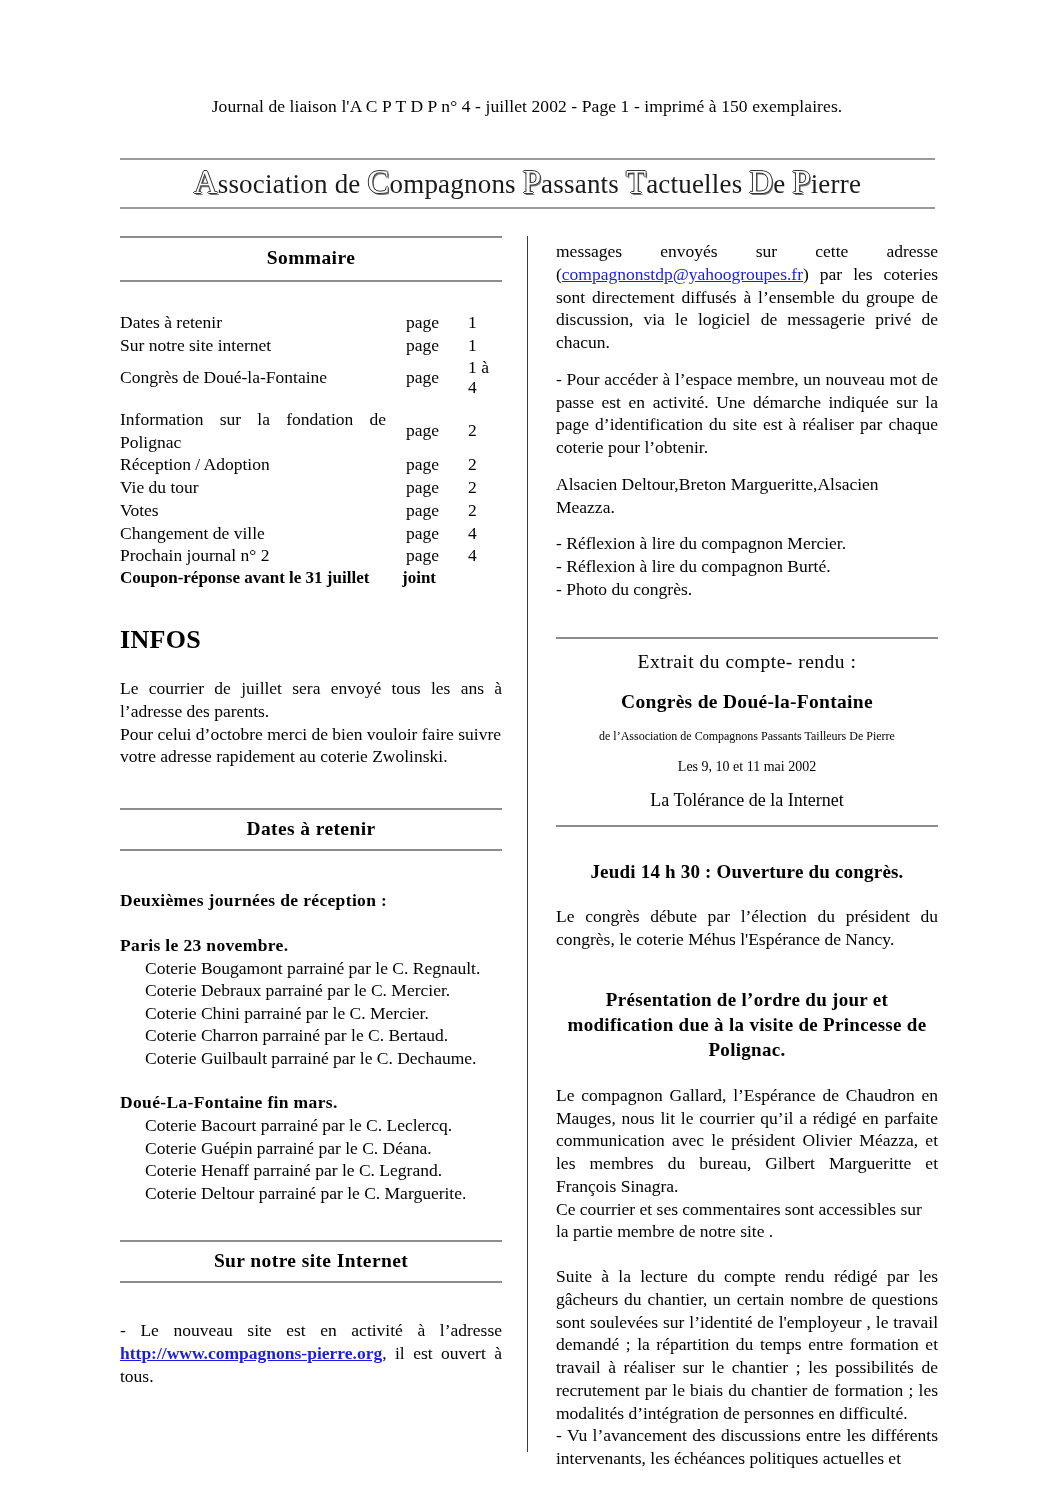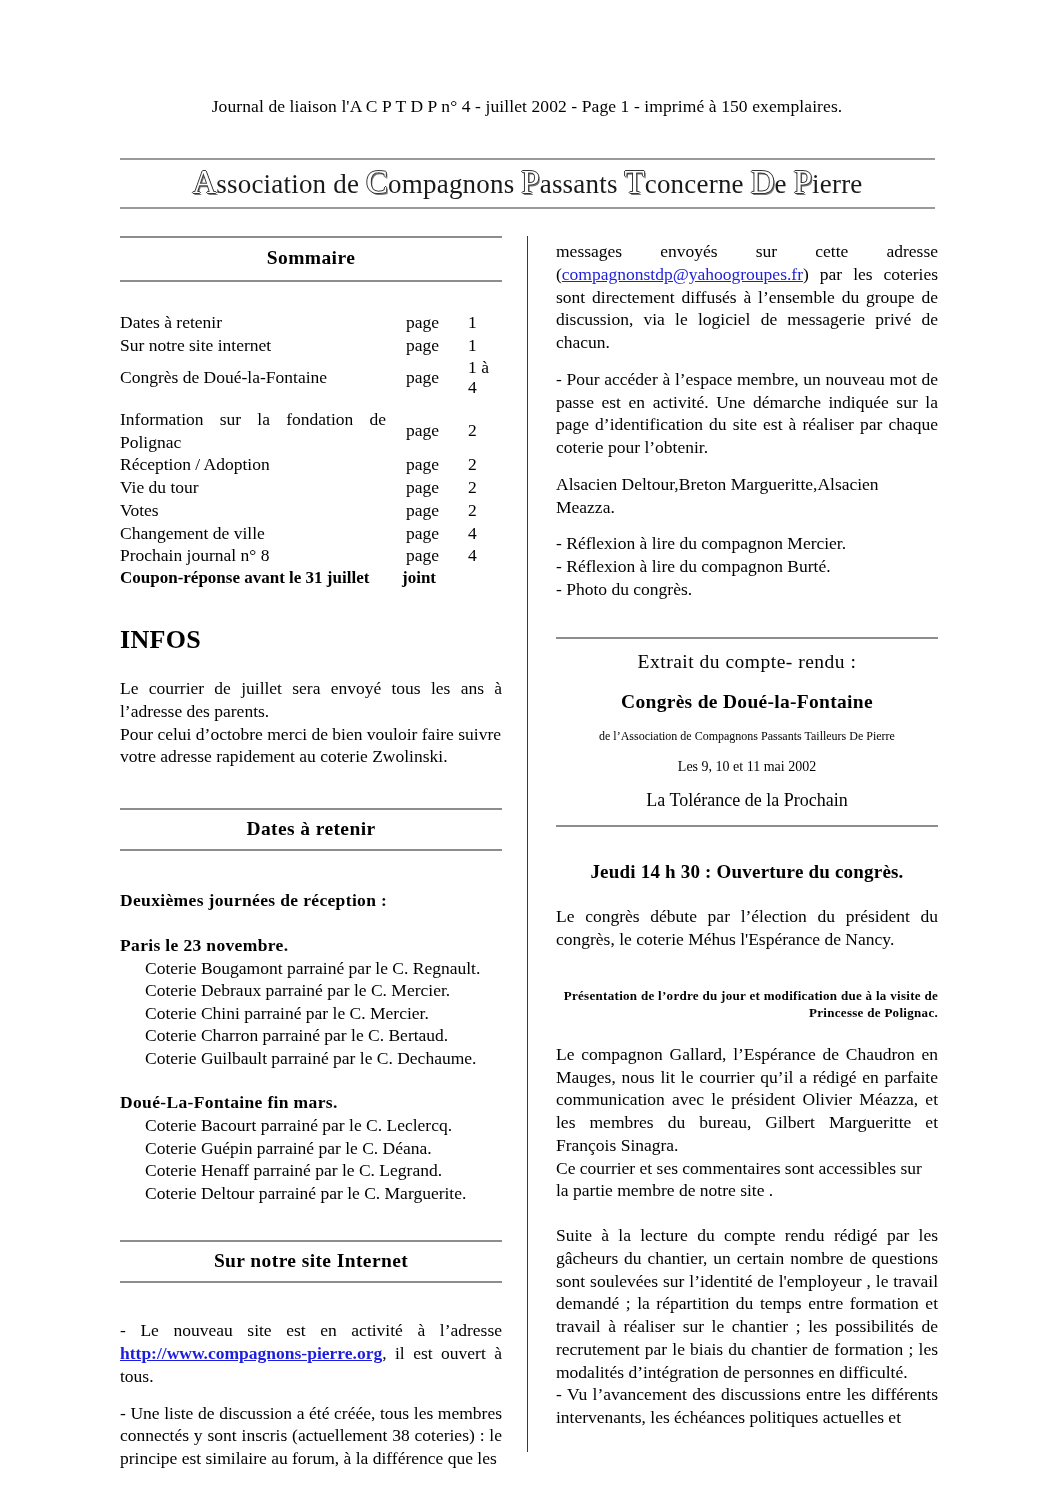--- a/index.html
+++ b/index.html
@@ -189,37 +189,37 @@
 
   .sub-head {
     text-align: center;
     font-weight: bold;
     font-size: 19px;
     letter-spacing: 0.2px;
     margin: 0;
   }
   .bold-para {
     font-weight: bold;
-    font-size: 13px;
+    font-size: 19px;
     line-height: 1.32;
     letter-spacing: 0.3px;
     margin: 0;
-    text-align: right;
+    text-align: center;
   }
 </style>
 </head>
 <body>
 
 <div class="page">
 
   <div class="running-head">Journal de liaison l'A C P T D P n° 4 - juillet 2002 -  Page 1 -  imprimé à 150 exemplaires.</div>
 
   <div class="masthead">
     <div class="masthead-title">
-      <span class="cap">A</span><span>ssociation de </span><span class="cap">C</span><span>ompagnons </span><span class="cap">P</span><span>assants </span><span class="cap">T</span><span>concerne </span><span class="cap">D</span><span>e </span><span class="cap">P</span><span>ierre</span>
+      <span class="cap">A</span><span>ssociation de </span><span class="cap">C</span><span>ompagnons </span><span class="cap">P</span><span>assants </span><span class="cap">T</span><span>actuelles </span><span class="cap">D</span><span>e </span><span class="cap">P</span><span>ierre</span>
     </div>
   </div>
 
   <div class="col-divider"></div>
 
   <div class="col-left">
 
     <div class="sec-head">Sommaire</div>
 
     <table class="toc">
@@ -261,21 +261,21 @@
         <td class="item nojust">Votes</td>
         <td class="pg">page</td>
         <td class="num">2</td>
       </tr>
       <tr>
         <td class="item nojust">Changement de ville</td>
         <td class="pg">page</td>
         <td class="num">4</td>
       </tr>
       <tr>
-        <td class="item nojust">Prochain journal n° 8</td>
+        <td class="item nojust">Prochain journal n° 2</td>
         <td class="pg">page</td>
         <td class="num">4</td>
       </tr>
       <tr class="bold">
         <td class="item nojust">Coupon-réponse avant le 31 juillet</td>
         <td class="joint" colspan="2">joint</td>
       </tr>
     </tbody>
       </table>
 
@@ -315,21 +315,20 @@
     <div style="height:36px;"></div>
 
     <div class="sec-head tight">Sur notre  site Internet</div>
 
     <div style="height:36px;"></div>
 
     <p class="body"><span>- Le nouveau site est en activité à l’adresse </span><a class="link bold" href="#">http://www.compagnons-pierre.org</a><span>, il est ouvert à tous.</span></p>
 
     <div class="gap-sm"></div>
 
-    <p class="body">- Une liste de discussion a été créée, tous les membres connectés y sont inscris (actuellement 38 coteries) : le principe est similaire au forum, à la différence que les</p>
   </div>
 
   <div class="col-right">
 
     <p class="body"><span>messages envoyés sur cette adresse (</span><a class="link" href="#">compagnonstdp@yahoogroupes.fr</a><span>) par les coteries sont directement diffusés à l’ensemble du groupe de discussion, via le logiciel de messagerie privé de chacun.</span></p>
 
     <div class="gap-sm"></div>
 
     <p class="body">- Pour accéder à l’espace membre, un nouveau mot de passe est en activité. Une démarche indiquée sur la page d’identification du site est à réaliser par chaque coterie pour l’obtenir.</p>
 
@@ -343,21 +342,21 @@
     <p class="body nojust">- Réflexion à lire du compagnon Burté.</p>
     <p class="body nojust">- Photo du congrès.</p>
 
     <div style="height:36px;"></div>
 
     <div class="extrait">
       <div class="l1">Extrait du compte- rendu :</div>
       <div class="l2">Congrès de Doué-la-Fontaine</div>
       <div class="l3">de l’Association de Compagnons Passants Tailleurs De Pierre</div>
       <div class="l4">Les 9, 10 et 11 mai 2002</div>
-      <div class="l5">La Tolérance de la Prochain</div>
+      <div class="l5">La Tolérance de la Internet</div>
     </div>
 
     <div style="height:34px;"></div>
 
     <p class="sub-head">Jeudi 14 h 30 : Ouverture du congrès.</p>
 
     <div class="gap-md"></div>
 
     <p class="body">Le congrès débute par l’élection du président du congrès, le coterie Méhus l'Espérance de Nancy.</p>
 

